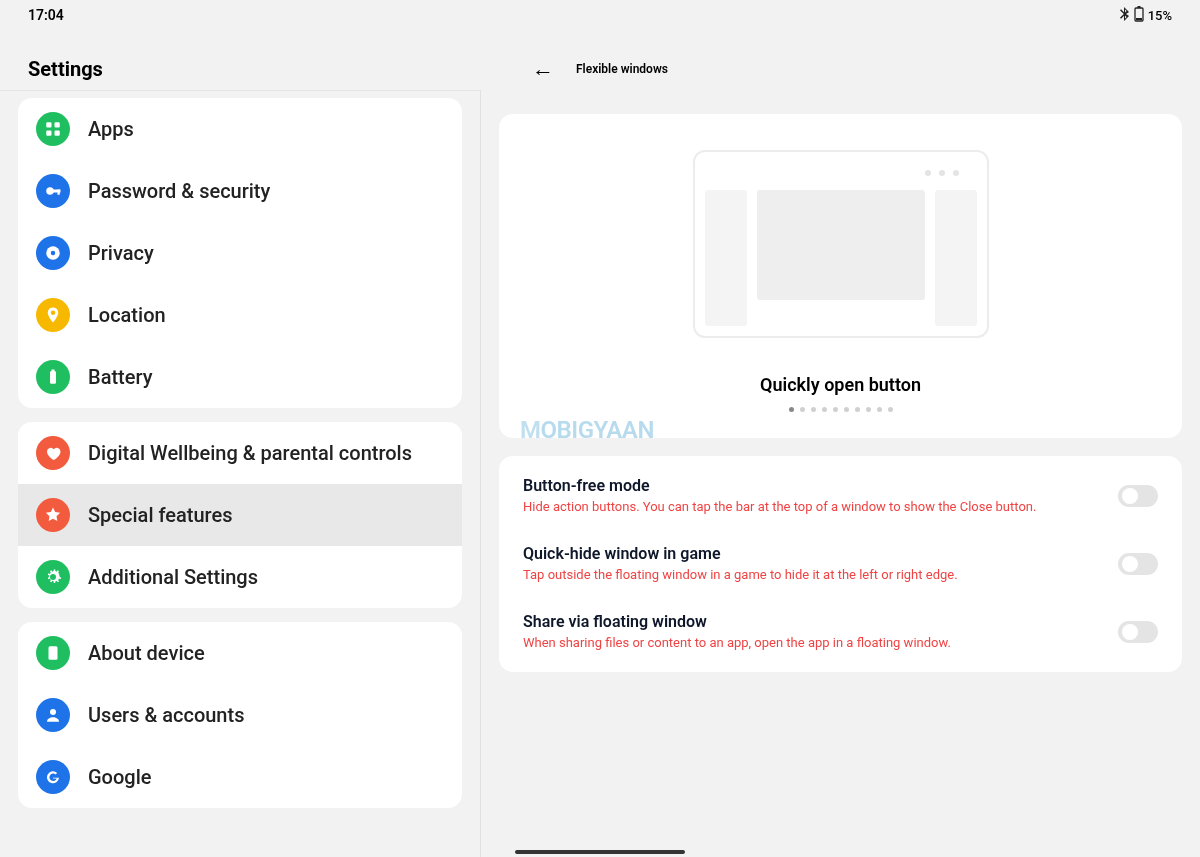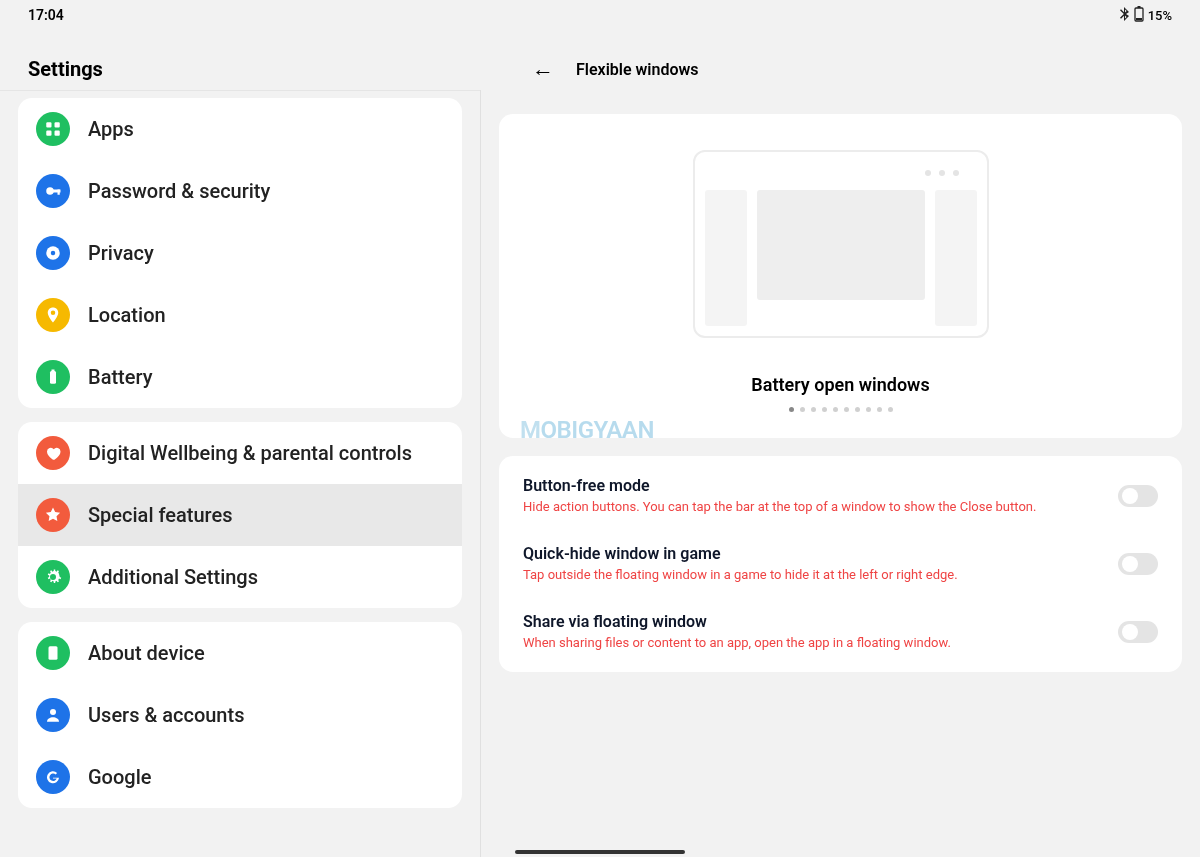--- a/index.html
+++ b/index.html
@@ -2,21 +2,21 @@
 <html><head>
 <meta charset="utf-8">
 <style>
 html,body{margin:0;padding:0;width:1200px;height:857px;font-family:-apple-system,BlinkMacSystemFont,'Segoe UI',Roboto,sans-serif;background:#f2f2f2;overflow:hidden}
 .statusbar{position:absolute;top:0;left:0;right:0;height:30px;display:flex;align-items:center;justify-content:space-between;padding:0 28px;font-size:14px;font-weight:600}
 .sb-right{display:flex;align-items:center;gap:4px;font-size:13px;font-weight:500}
 .titlerow{position:absolute;top:44px;left:0;right:0;height:50px;display:flex}
 .titlerow .left{width:480px;padding-left:28px;font-size:20px;font-weight:700;display:flex;align-items:center}
 .titlerow .right{flex:1;display:flex;align-items:center;gap:22px;padding-left:24px}
 .back-arrow{font-size:22px;font-weight:400}
-.detail-title{font-size:16px;font-weight:600}
+.detail-title{font-size:12px;font-weight:600}
 .divider{position:absolute;left:480px;top:90px;bottom:0;width:1px;background:#e0e0e0}
 .hdivider{position:absolute;left:0;top:90px;width:480px;height:1px;background:#e5e5e5}
 .sidebar{position:absolute;left:0;top:90px;width:480px;bottom:0;padding:8px 18px 0 18px;box-sizing:border-box}
 .card{background:#fff;border-radius:14px;margin-bottom:14px;overflow:hidden}
 .item{display:flex;align-items:center;gap:18px;padding:14px 18px;min-height:32px;cursor:pointer}
 .item.active{background:#e8e8e8}
 .icon{width:34px;height:34px;border-radius:50%;display:flex;align-items:center;justify-content:center;flex-shrink:0}
 .icon svg{width:18px;height:18px;fill:#fff}
 .label{font-size:20px;font-weight:500;color:#222}
 .detail{position:absolute;left:481px;top:90px;right:0;bottom:0;padding:24px 18px 0 18px;box-sizing:border-box}
@@ -186,21 +186,21 @@
           <span></span>
           <span></span>
           <span></span>
         </div>
       <div class="panels">
           <div class="p1"></div>
           <div class="p2"></div>
           <div class="p3"></div>
         </div>
     </div>
-    <div class="gtitle">Battery open windows</div>
+    <div class="gtitle">Quickly open button</div>
     <div class="pagination" id="pagination">
         <span class="active"></span>
         <span></span>
         <span></span>
         <span></span>
         <span></span>
         <span></span>
         <span></span>
         <span></span>
         <span></span>

